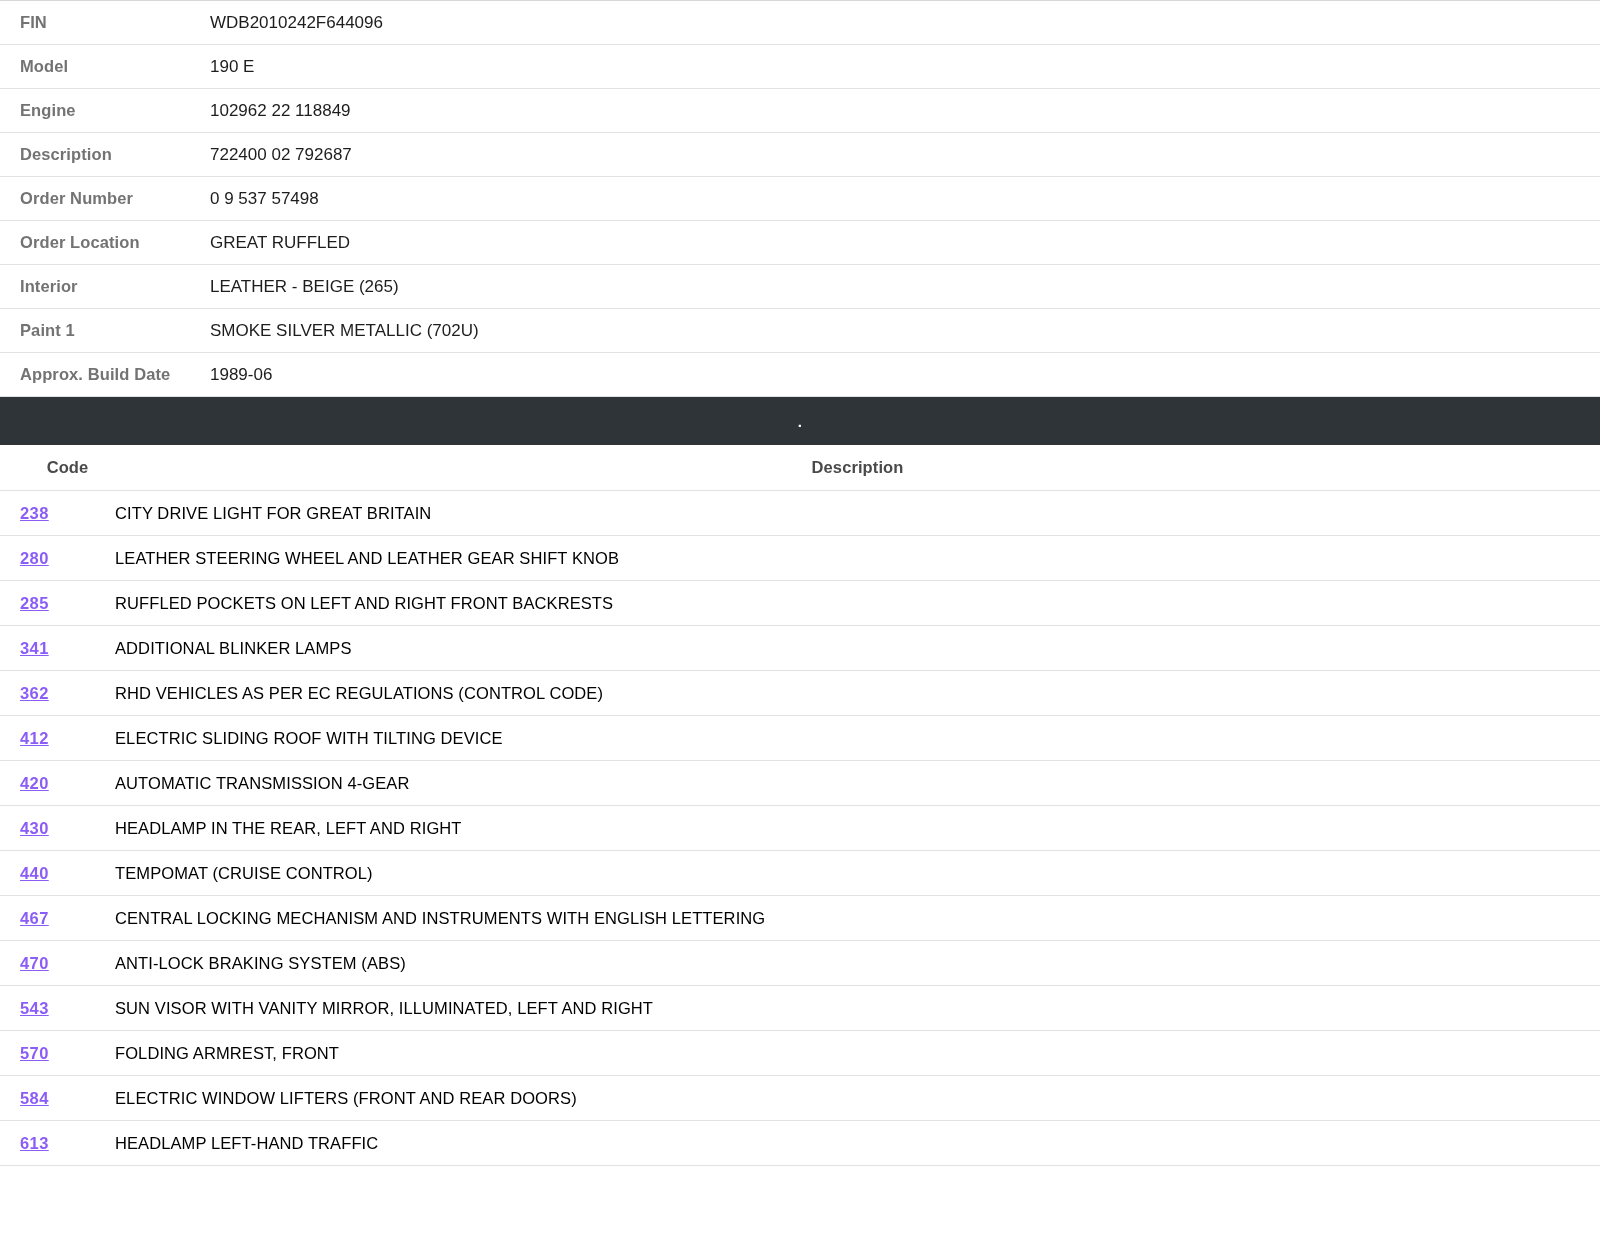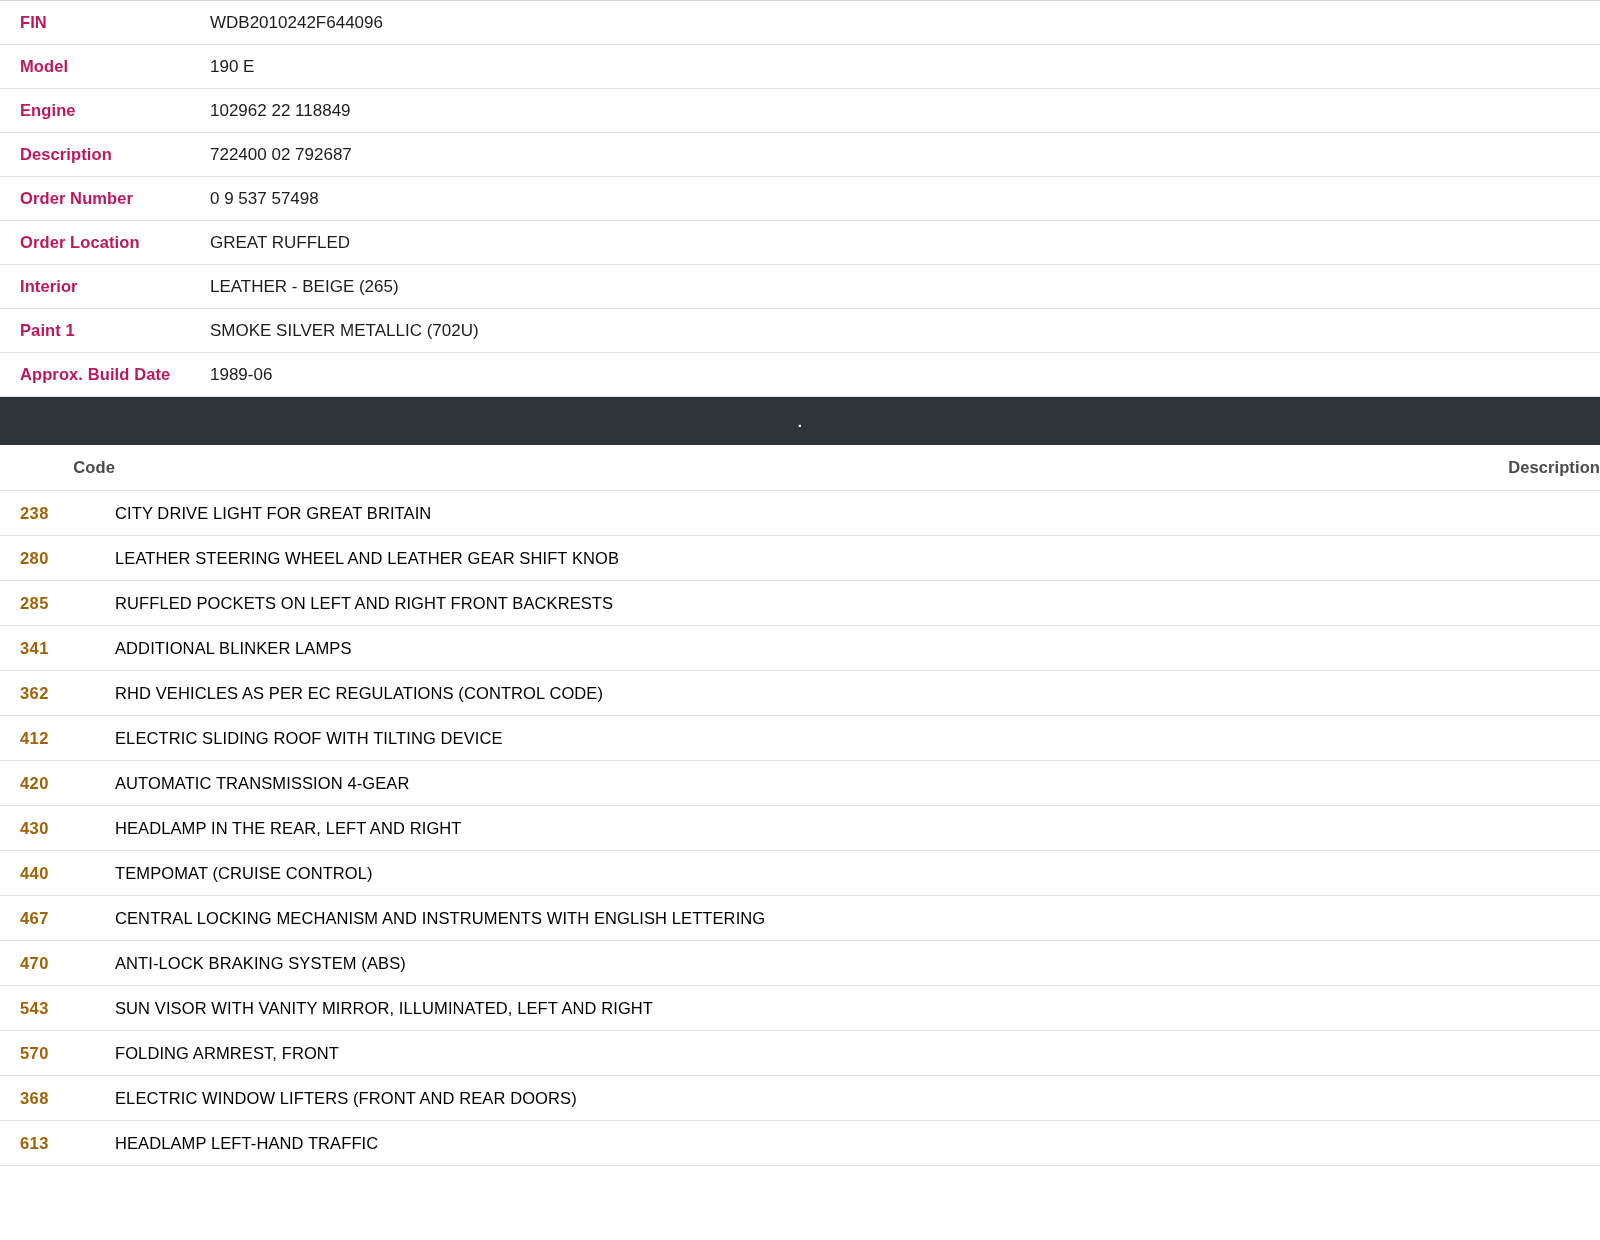--- a/index.html
+++ b/index.html
@@ -32,21 +32,21 @@
   .info-table td {
     padding: 11px 0 11px 0;
     font-size: 17px;
     line-height: 21px;
     vertical-align: middle;
   }
   .info-table td.label {
     width: 190px;
     padding-left: 20px;
     font-weight: bold;
-    color: #be185d;
+    color: #737373;
     letter-spacing: 0.1px;
     font-size: 16.5px;
   }
   .info-table td.value {
     color: #1d1d1d;
     padding-left: 0;
     font-size: 17px;
   }
 
   
@@ -69,21 +69,21 @@
   
   .codes-table {
     width: 100%;
     border-collapse: collapse;
     table-layout: fixed;
   }
   .codes-table tr {
     border-bottom: 1px solid #e2e2e2;
   }
   .codes-table th {
-    text-align: right;
+    text-align: center;
     padding: 13px 0 13px 0;
     font-size: 16.5px;
     font-weight: bold;
     color: #4a4a4a;
     letter-spacing: 0.1px;
   }
   .codes-table th.col-code,
   .codes-table td.col-code {
     width: 95px;
     padding-left: 20px;
@@ -93,22 +93,23 @@
     padding-left: 0;
   }
   .codes-table td {
     padding: 12px 0 12px 0;
     font-size: 16.5px;
     line-height: 20px;
     vertical-align: middle;
   }
   .codes-table td.col-code {
     font-weight: bold;
-    color: #a16207;
+    color: #8b5cf6;
     letter-spacing: 0.4px;
+    text-decoration: underline;
   }
   .codes-table td.col-desc {
     color: #000000;
     letter-spacing: 0.1px;
   }
 </style>
 </head>
 <body>
 
 <div class="page">
@@ -212,21 +213,21 @@
       </tr>
       <tr>
         <td class="col-code">543</td>
         <td class="col-desc">SUN VISOR WITH VANITY MIRROR, ILLUMINATED, LEFT AND RIGHT</td>
       </tr>
       <tr>
         <td class="col-code">570</td>
         <td class="col-desc">FOLDING ARMREST, FRONT</td>
       </tr>
       <tr>
-        <td class="col-code">368</td>
+        <td class="col-code">584</td>
         <td class="col-desc">ELECTRIC WINDOW LIFTERS (FRONT AND REAR DOORS)</td>
       </tr>
       <tr>
         <td class="col-code">613</td>
         <td class="col-desc">HEADLAMP LEFT-HAND TRAFFIC</td>
       </tr>
 
     </tbody>
   </table>
 

